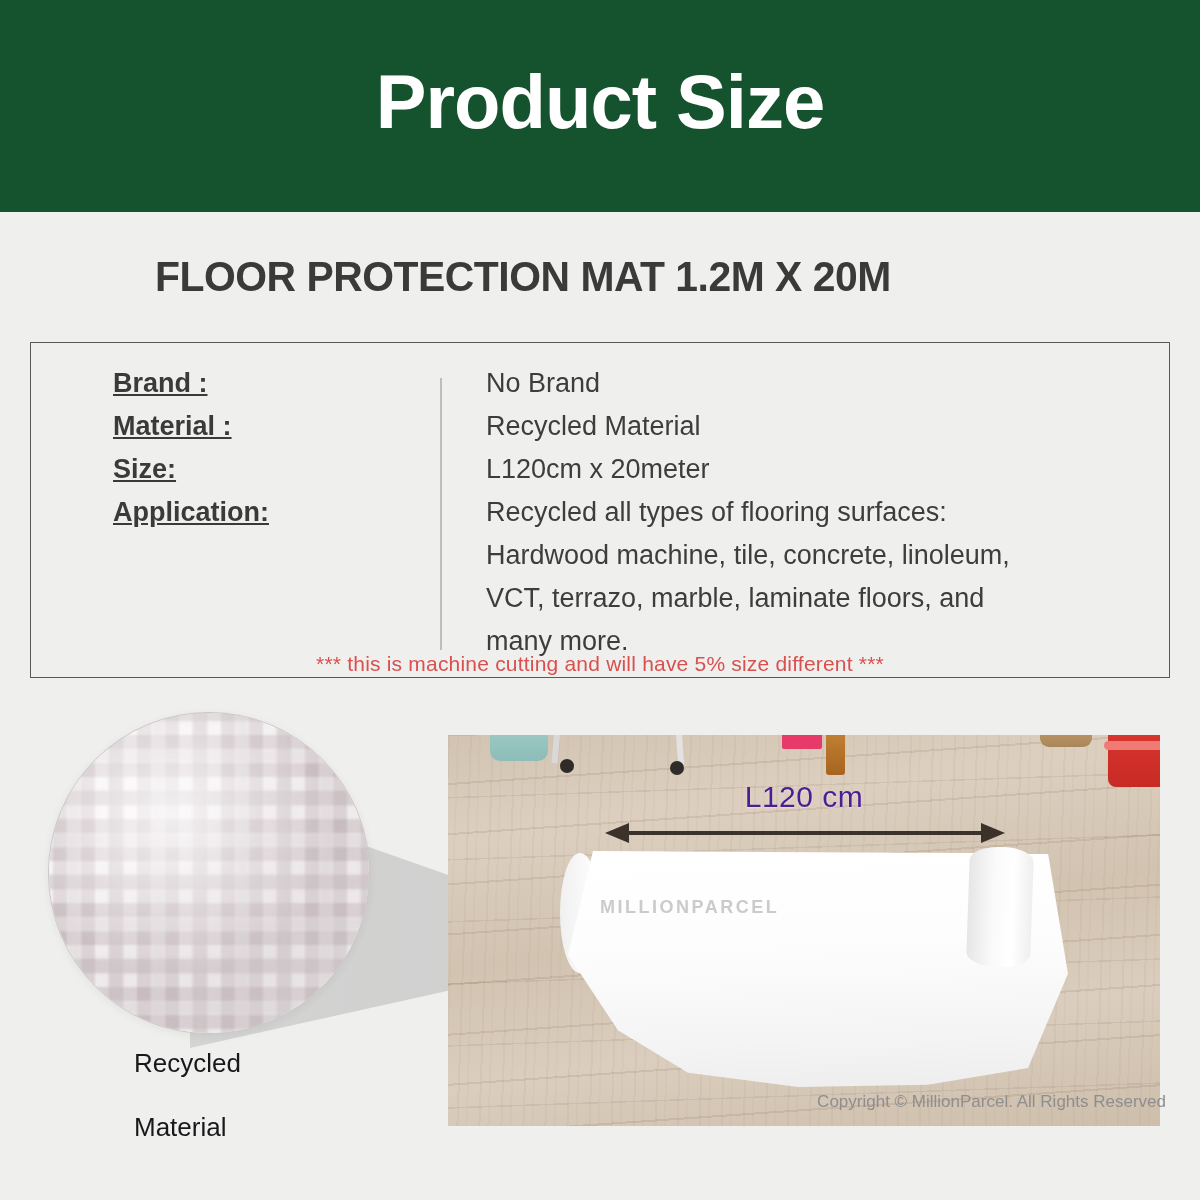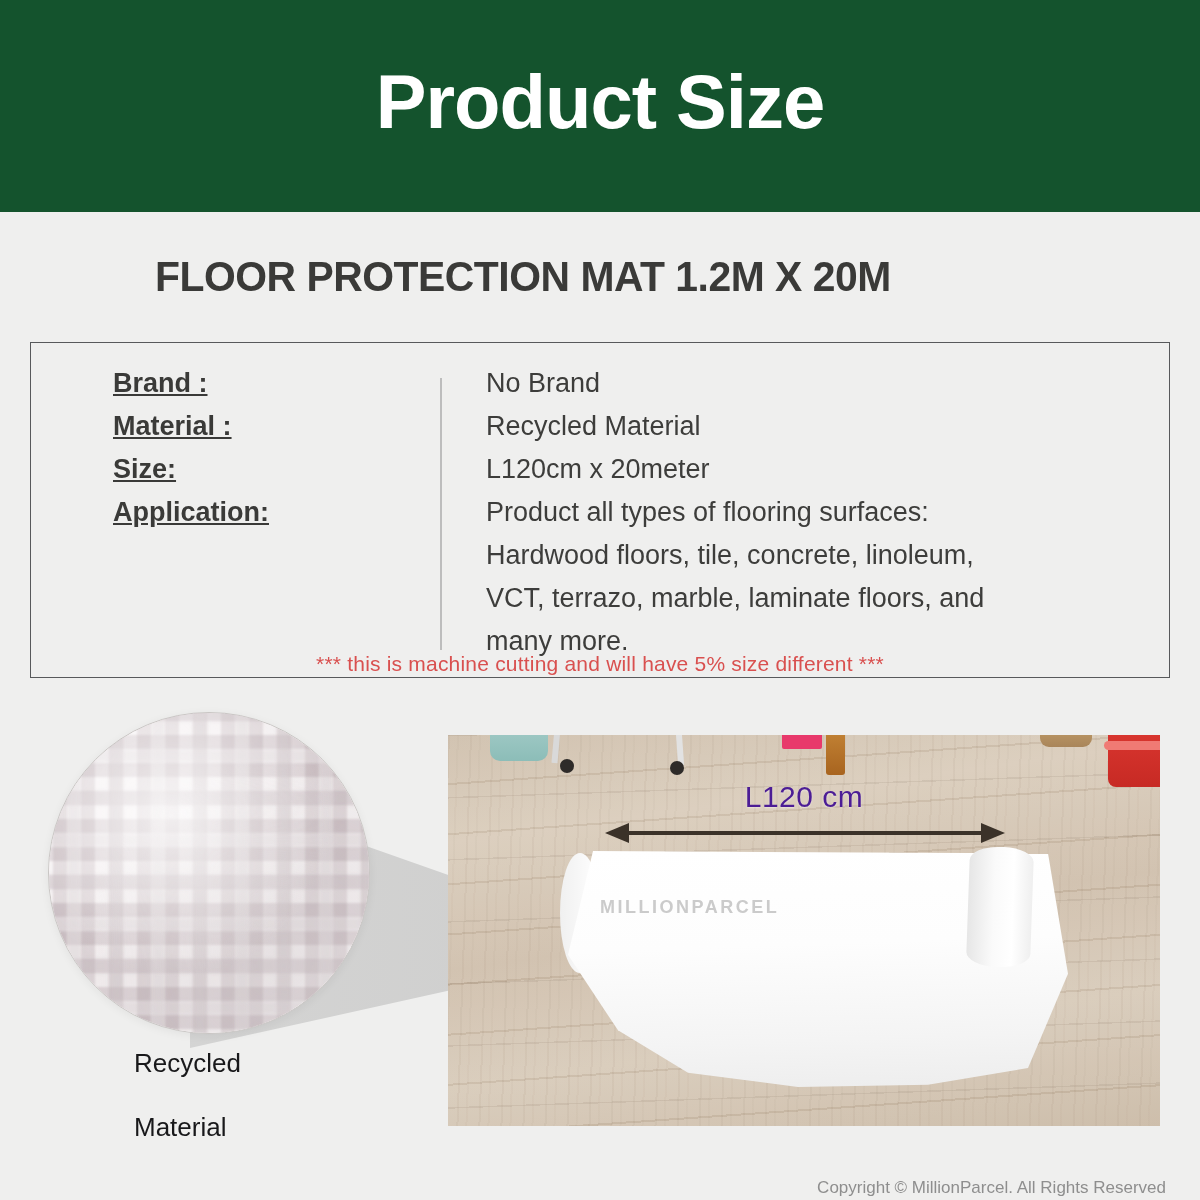--- a/index.html
+++ b/index.html
@@ -311,21 +311,21 @@
     font-size: 18px;
     letter-spacing: 2.5px;
     color: rgba(160,160,160,0.55);
     font-weight: bold;
   }
 
   
   .copyright {
     position: absolute;
     right: 34px;
-    top: 1178px;
+    top: 1092px;
     font-size: 17px;
     color: #8e8e8e;
   }
 </style>
 </head>
 <body>
 
 <div class="banner">
   <div class="banner-title">Product Size</div>
 </div>
@@ -339,22 +339,22 @@
   <div class="spec-label">Brand :</div>
   <div class="spec-label">Material :</div>
   <div class="spec-label">Size:</div>
   <div class="spec-label">Application:</div>
 </div>
 
 <div class="spec-values">
   <div class="spec-value">No Brand</div>
   <div class="spec-value">Recycled Material</div>
   <div class="spec-value">L120cm x 20meter</div>
-  <div class="spec-value">Product all types of flooring surfaces:</div>
-  <div class="spec-value">Hardwood floors, tile, concrete, linoleum,</div>
+  <div class="spec-value">Recycled all types of flooring surfaces:</div>
+  <div class="spec-value">Hardwood machine, tile, concrete, linoleum,</div>
   <div class="spec-value">VCT, terrazo, marble, laminate floors, and</div>
   <div class="spec-value">many more.</div>
 </div>
 
 <div class="note">*** this is machine cutting and will have 5% size different ***</div>
 
 <div class="cone"></div>
 
 <div class="swatch">
   <div class="swatch-weave"></div>

